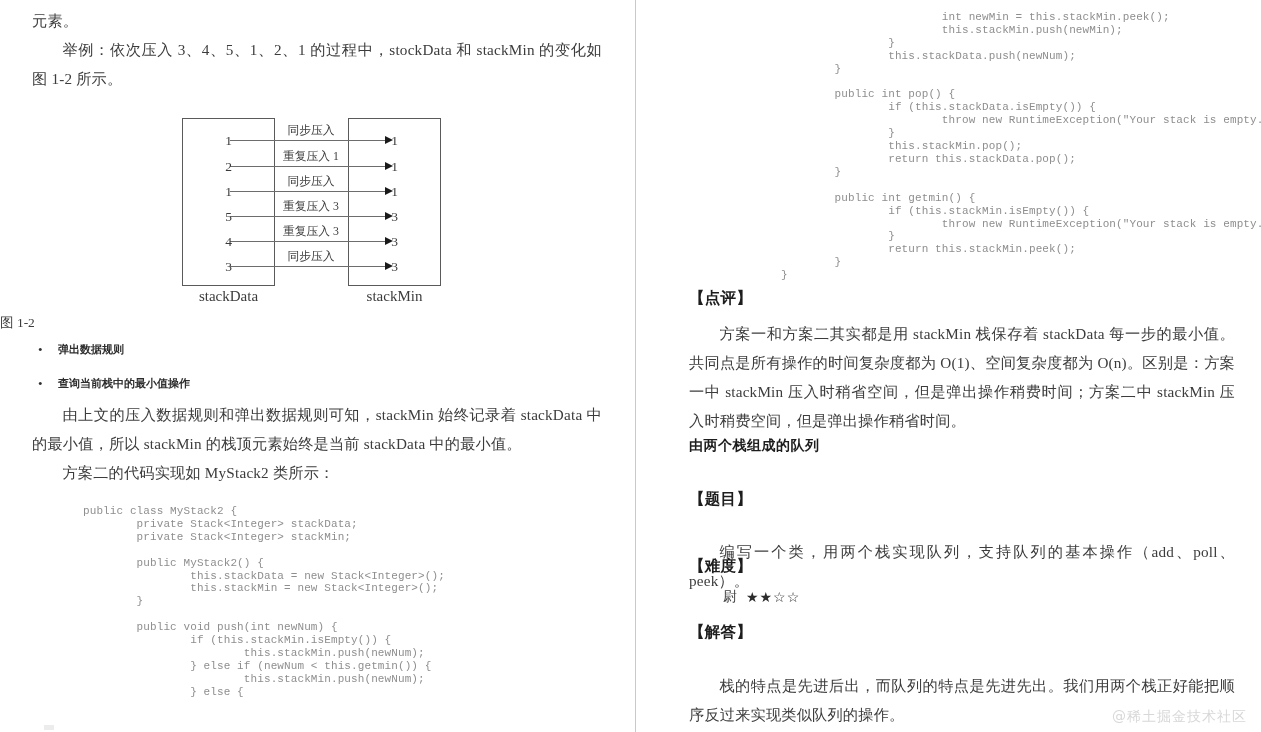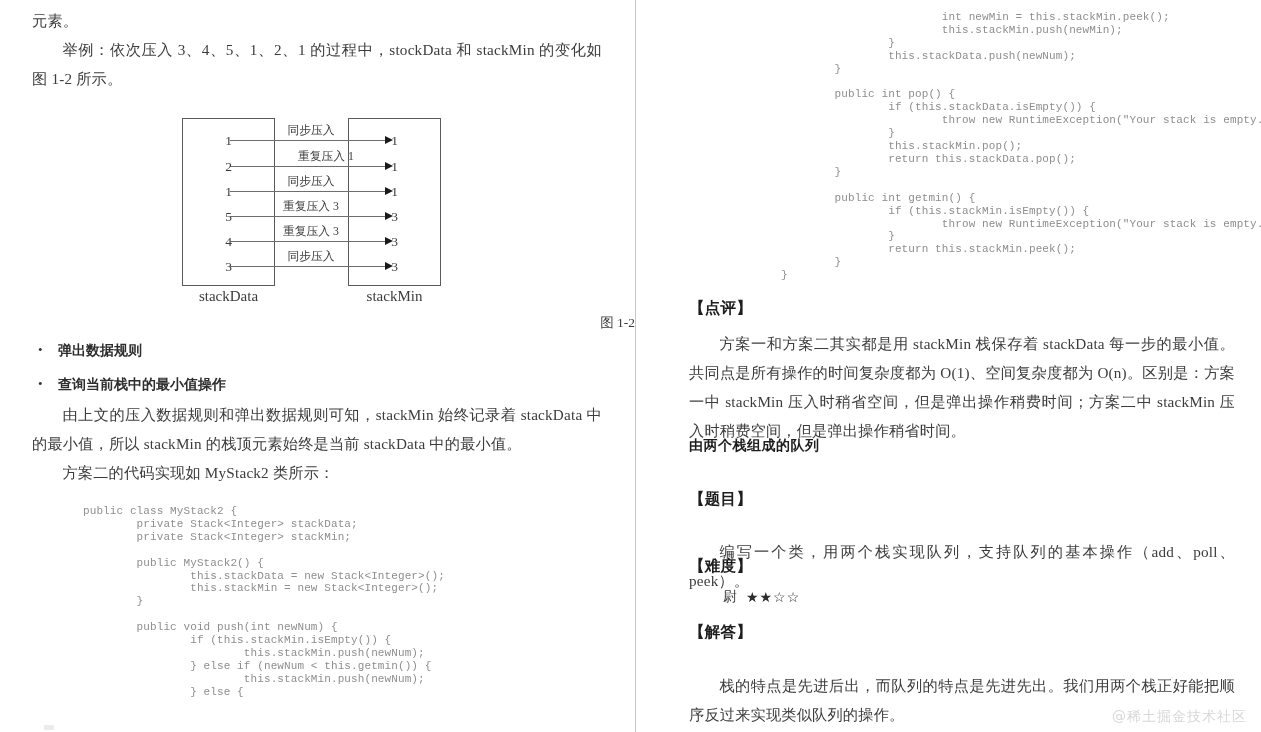--- a/index.html
+++ b/index.html
@@ -67,21 +67,21 @@
     width: 26px;
     flex: 0 0 26px;
     text-align: left;
     font-size: 13px;
     line-height: 28px;
     color: #2f2f2f;
     padding-left: 6px;
     box-sizing: border-box;
   }
   .bullet-label {
-    font-size: 14px;
+    font-size: 11px;
     line-height: 28px;
     font-weight: bold;
     color: #2d2d2d;
     font-family: "DejaVu Sans", "Liberation Sans", sans-serif;
   }
 
   
   .figure-wrap {
     position: relative;
     width: 100%;
@@ -93,21 +93,21 @@
     left: 182px;
     top: 0;
     width: 273px;
     height: 200px;
   }
   .fig-caption {
     position: absolute;
     left: 0;
     top: 202px;
     width: 635px;
-    text-align: right;
+    text-align: left;
     font-size: 13.5px;
     color: #3c3c3c;
   }
 
   .stack-box {
     position: absolute;
     border: 1px solid #5a5a5a;
     box-sizing: border-box;
   }
   .box-left  { left: 0px;   top: 6px; width: 93px; height: 168px; }
@@ -240,21 +240,21 @@
 
         <div class="stack-box box-left"></div>
         <div class="stack-box box-right"></div>
 
         <div class="arrow-label" style="top:11px;">同步压入</div>
         <div class="arrow-line" style="top:28px;"></div>
         <div class="arrow-head" style="left:203px; top:24px;"></div>
         <div class="cell cell-l" style="top:22px;">1</div>
         <div class="cell cell-r" style="top:22px;">1</div>
 
-        <div class="arrow-label" style="top:37px;text-align:right;">重复压入 1</div>
+        <div class="arrow-label" style="top:37px;">重复压入 1</div>
         <div class="arrow-line" style="top:54px;"></div>
         <div class="arrow-head" style="left:203px; top:50px;"></div>
         <div class="cell cell-l" style="top:48px;">2</div>
         <div class="cell cell-r" style="top:48px;">1</div>
 
         <div class="arrow-label" style="top:62px;">同步压入</div>
         <div class="arrow-line" style="top:79px;"></div>
         <div class="arrow-head" style="left:203px; top:75px;"></div>
         <div class="cell cell-l" style="top:73px;">1</div>
         <div class="cell cell-r" style="top:73px;">1</div>
@@ -334,21 +334,21 @@
         }
 
         public int getmin() {
                 if (this.stackMin.isEmpty()) {
                         throw new RuntimeException("Your stack is empty.");
                 }
                 return this.stackMin.peek();
         }
 }</div>
 
-    <div style="position:absolute; left:53px; top:298px; width:546px;">
+    <div style="position:absolute; left:53px; top:288px; width:546px;">
       <div class="h-block">【点评】</div>
       <div class="para indent" style="margin-top:10px;">方案一和方案二其实都是用 stackMin 栈保存着 stackData 每一步的最小值。共同点是所有操作的时间复杂度都为 O(1)、空间复杂度都为 O(n)。区别是：方案一中 stackMin 压入时稍省空间，但是弹出操作稍费时间；方案二中 stackMin 压入时稍费空间，但是弹出操作稍省时间。</div>
     </div>
 
     <div style="position:absolute; left:53px; top:437px; width:546px;">
       <div class="h-section">由两个栈组成的队列</div>
     </div>
 
     <div style="position:absolute; left:53px; top:489px; width:546px;">
       <div class="h-block">【题目】</div>

